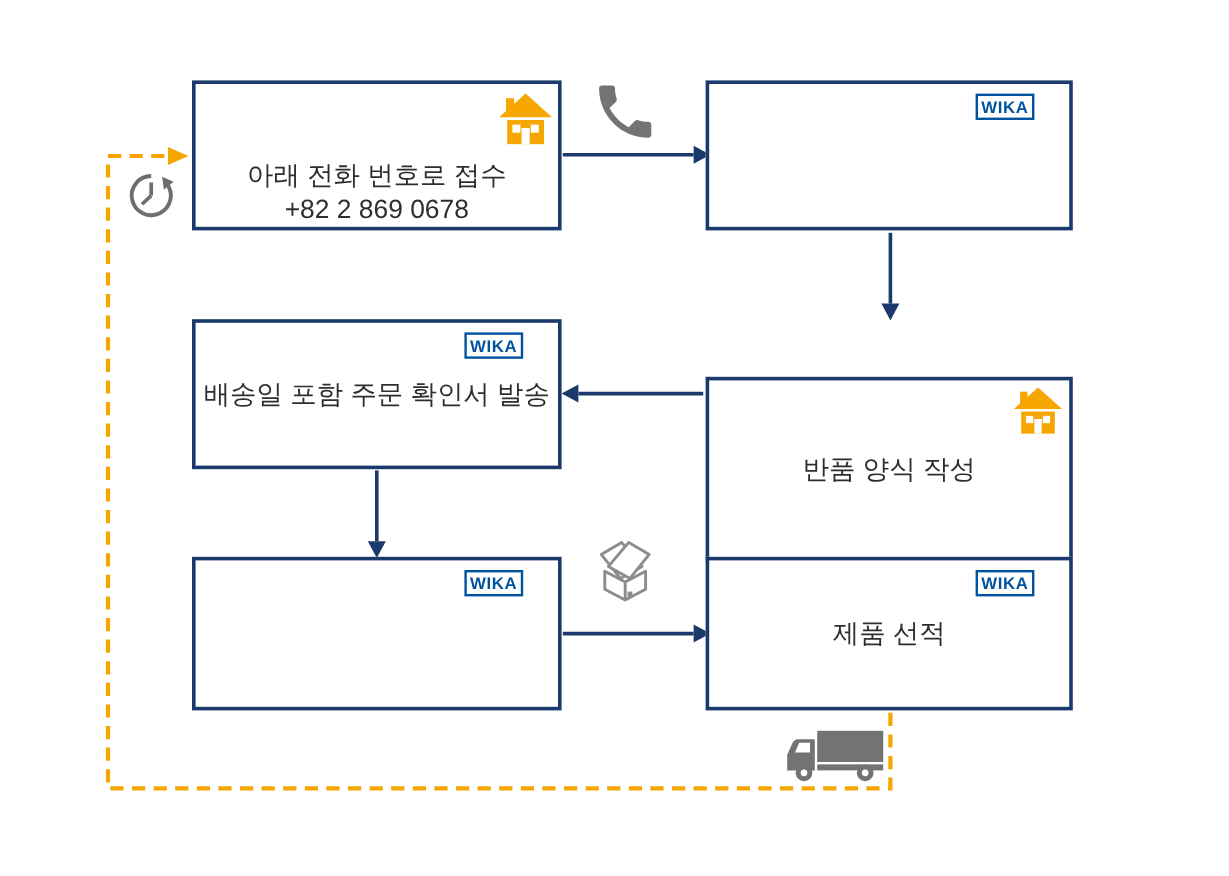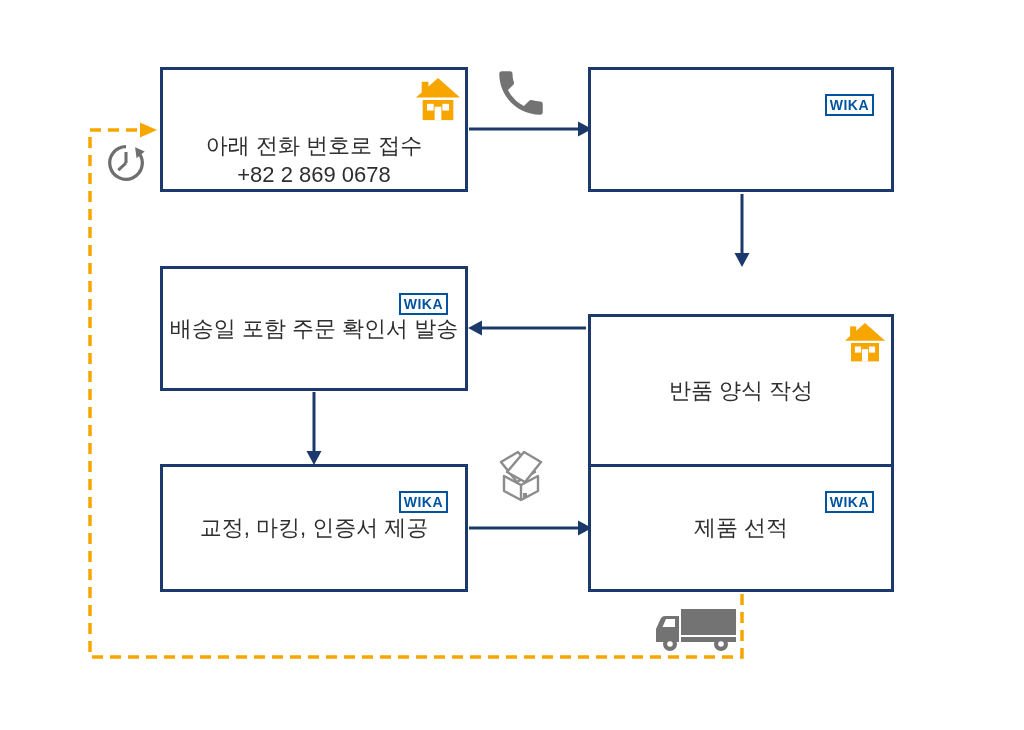--- a/index.html
+++ b/index.html
@@ -17,21 +17,21 @@
     font-family:"Liberation Sans","DejaVu Sans",sans-serif;overflow:hidden;
   }
   .box{
     position:absolute;box-sizing:border-box;background:#fff;
     border:3px solid var(--navy);
     display:flex;flex-direction:column;align-items:center;justify-content:center;
     text-align:center;color:var(--text-dark);font-size:22px;line-height:1.32;
   }
   .box .txt{display:block;}
   .wika{
-    position:absolute;top:8px;right:12px;display:flex;align-items:flex-end;height:22px;margin-top:16px;
+    position:absolute;top:8px;right:24px;display:flex;align-items:flex-end;height:22px;
   }
   .wika-box{
     box-sizing:border-box;border:2px solid var(--wika-blue);color:var(--wika-blue);
     font-weight:bold;font-size:14px;letter-spacing:0.5px;line-height:18px;
     padding:0 3px;background:#fff;display:block;
   }
   .wika-bar{display:block;width:3px;background:var(--wika-blue);margin-left:2px;}
   .icon-abs{position:absolute;}
   svg{display:block;}
   .layer{position:absolute;left:0;top:0;pointer-events:none;}
@@ -100,21 +100,20 @@
 
   <div class="box" style="left:160px;top:266px;width:308px;height:125px;">
     <span class="txt">배송일 포함 주문 확인서 발송</span>
     <span class="wika">
       <span class="wika-box">WIKA</span>
       <span class="wika-bar"></span>
     </span>
   </div>
 
   <div class="box" style="left:160px;top:464px;width:308px;height:128px;">
-    <span class="txt">교정, 마킹, 인증서 제공</span>
     <span class="wika">
       <span class="wika-box">WIKA</span>
       <span class="wika-bar"></span>
     </span>
   </div>
 
   <div class="box" style="left:588px;top:464px;width:306px;height:128px;">
     <span class="txt">제품 선적</span>
     <span class="wika">
       <span class="wika-box">WIKA</span>

